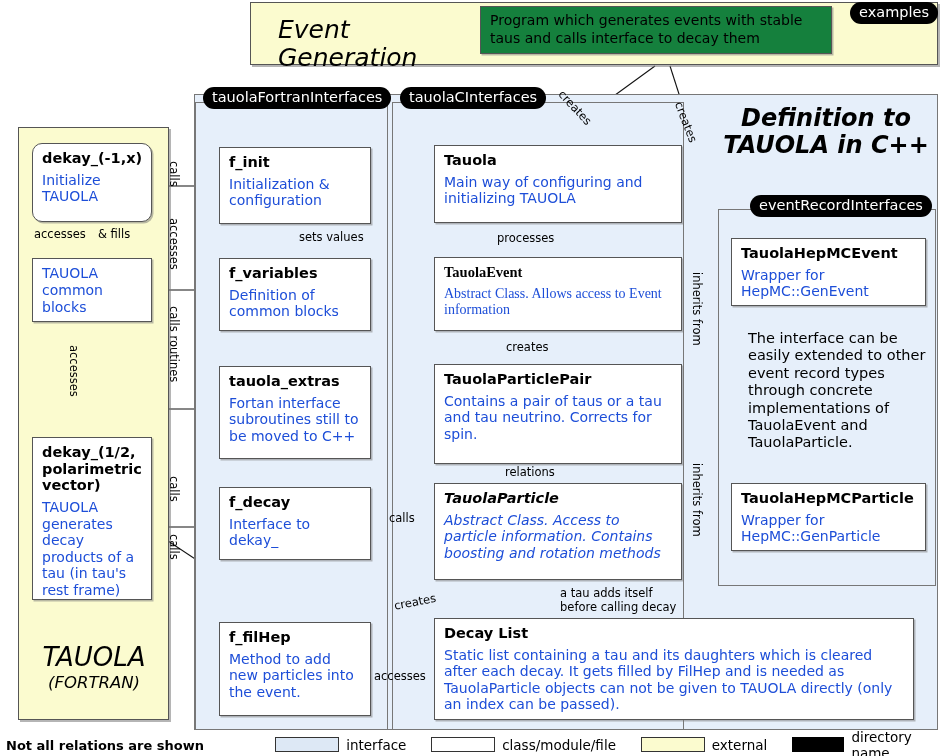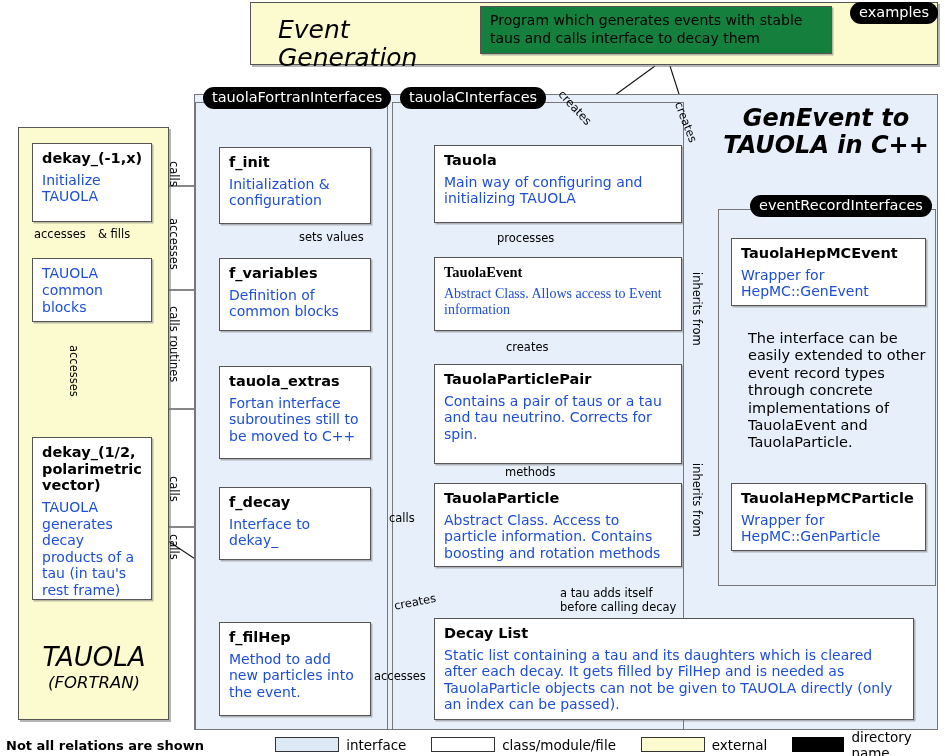--- a/index.html
+++ b/index.html
@@ -171,35 +171,35 @@
 
   <div class="abs plain-box" style="left:480px;top:6px;width:352px;height:48px;">
     <span>Program which generates events with stable taus and calls interface to decay them</span>
   </div>
 
   <div class="abs dirtag" style="left:850px;top:2px;">examples</div>
 
   <div class="abs panel-blue" style="left:194px;top:94px;width:744px;height:636px;"></div>
 
   <div class="abs big-bolditalic" style="left:715px;top:105px;width:222px;">
-    <div>GenEvent to</div>
+    <div>Definition to</div>
     <div>TAUOLA in C++</div>
   </div>
 
   <div class="abs panel-blue-inner" style="left:195px;top:102px;width:193px;height:628px;"></div>
   <div class="abs panel-blue-inner" style="left:392px;top:102px;width:292px;height:628px;"></div>
   <div class="abs panel-blue-inner" style="left:718px;top:209px;width:218px;height:377px;"></div>
 
   <div class="abs dirtag" style="left:195px;top:87px;margin-left:8px;">tauolaFortranInterfaces</div>
   <div class="abs dirtag" style="left:400px;top:87px;">tauolaCInterfaces</div>
   <div class="abs dirtag" style="left:750px;top:195px;">eventRecordInterfaces</div>
 
   <div class="abs panel-yellow" style="left:18px;top:127px;width:151px;height:593px;"></div>
 
-  <div class="abs box" style="left:32px;top:143px;width:120px;height:79px;">
+  <div class="abs box" style="left:32px;top:143px;width:120px;height:79px;border-radius:10px;">
     <div class="box-title">dekay_(-1,x)</div>
     <div class="box-body">Initialize TAUOLA</div>
   </div>
 
   <div class="abs elabel" style="left:34px;top:228px;">accesses</div>
   <div class="abs elabel" style="left:98px;top:228px;">&amp; fills</div>
 
   <div class="abs box" style="left:32px;top:258px;width:120px;height:64px;">
     <div class="box-body" style="font-size:14px;line-height:1.22;">TAUOLA common blocks</div>
   </div>
@@ -259,23 +259,23 @@
     <div class="box-body">Abstract Class. Allows access to Event information</div>
   </div>
 
   <div class="abs elabel" style="left:506px;top:341px;">creates</div>
 
   <div class="abs box" style="left:434px;top:364px;width:248px;height:100px;">
     <div class="box-title">TauolaParticlePair</div>
     <div class="box-body">Contains a pair of taus or a tau and tau neutrino. Corrects for spin.</div>
   </div>
 
-  <div class="abs elabel" style="left:505px;top:466px;">methods</div>
-
-  <div class="abs box" style="left:434px;top:483px;width:248px;height:84px;">
+  <div class="abs elabel" style="left:505px;top:466px;">relations</div>
+
+  <div class="abs box" style="left:434px;top:483px;width:248px;height:97px;font-style:italic;">
     <div class="box-title">TauolaParticle</div>
     <div class="box-body">Abstract Class. Access to particle information. Contains boosting and rotation methods</div>
   </div>
 
   <div class="abs elabel" style="left:389px;top:512px;">calls</div>
 
   <div class="abs elabel" style="left:560px;top:587px;">a tau adds itself</div>
   <div class="abs elabel" style="left:560px;top:601px;">before calling decay</div>
 
   <div class="abs box" style="left:434px;top:618px;width:480px;height:102px;">

